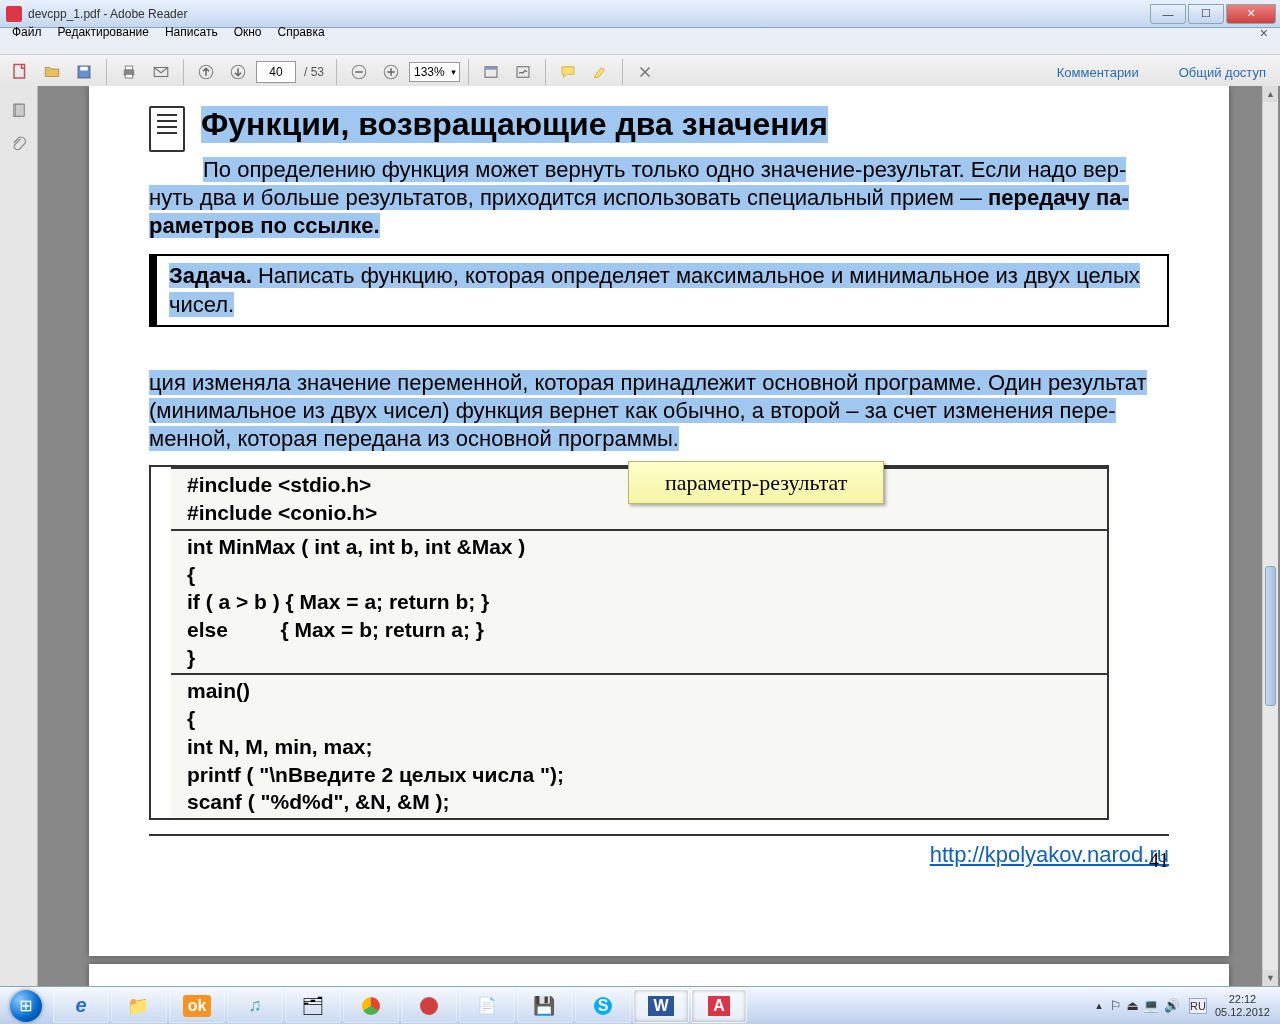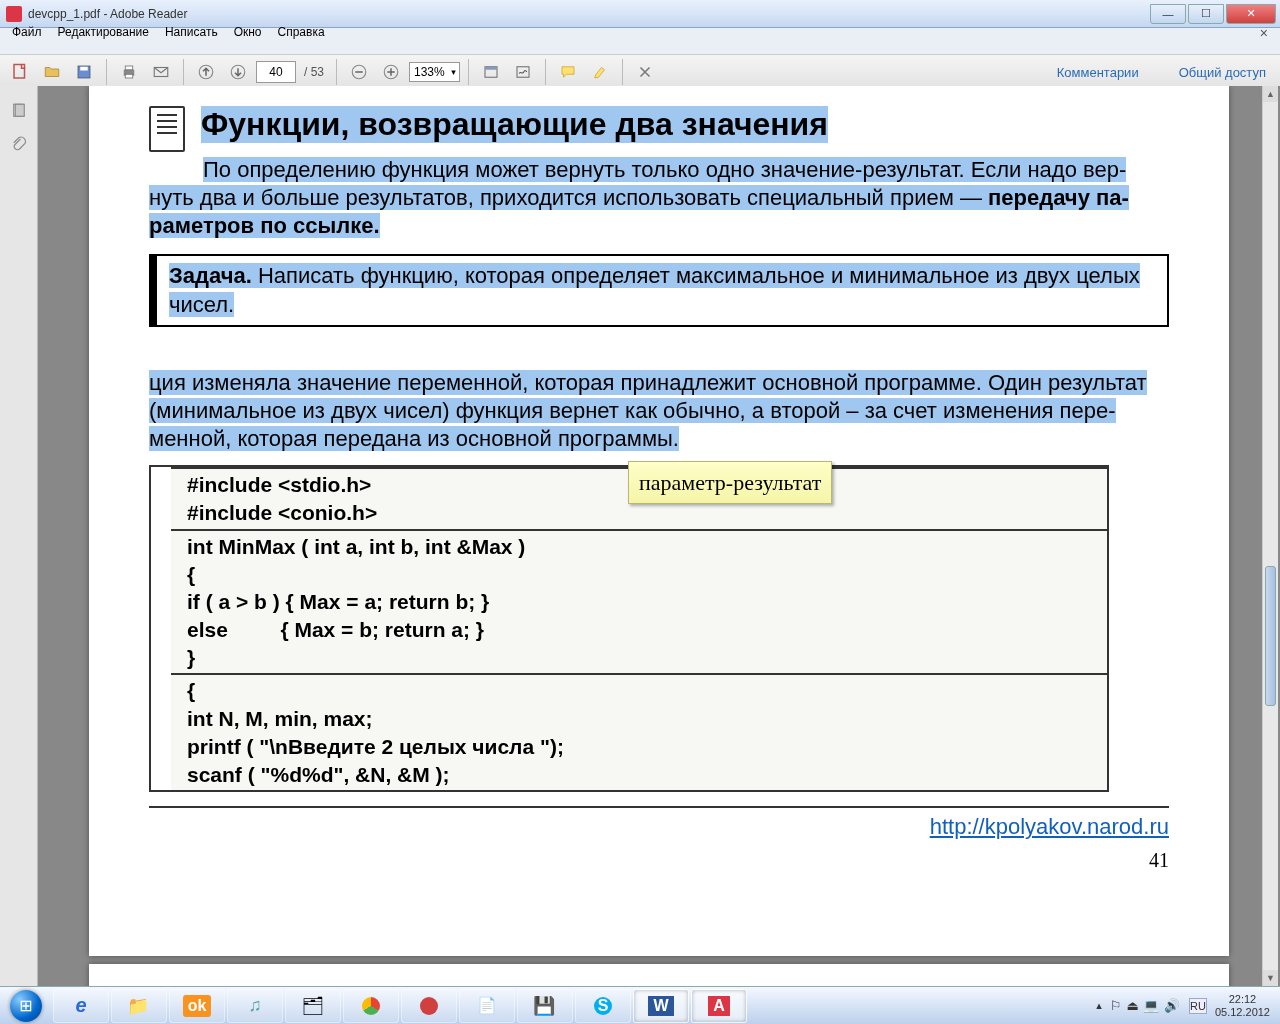--- a/index.html
+++ b/index.html
@@ -47,21 +47,21 @@
 .doc-icon { display: inline-block; vertical-align: top; width: 36px; height: 46px; border: 2px solid #333; border-radius: 2px; position: relative; margin-top: 6px; }
 .doc-icon::before { content: ""; position: absolute; top: 6px; left: 6px; right: 6px; height: 2px; background: #333; box-shadow: 0 6px 0 #333, 0 12px 0 #333, 0 18px 0 #333; }
 .heading { font-family: Arial, sans-serif; font-size: 32px; font-weight: bold; display: inline-block; margin-left: 16px; margin-top: 6px; }
 .body-text { font-family: "Times New Roman", serif; font-size: 22px; line-height: 1.28; text-align: justify; margin-top: 4px; }
 .body-text b { font-weight: bold; }
 .task-box { border: 2px solid #000; border-left: 8px solid #000; padding: 6px 12px; margin: 14px 0; font-family: "Times New Roman", serif; font-size: 22px; line-height: 1.28; }
 
 .code-table { width: 960px; border: 2px solid #333; margin-top: 12px; font-family: "Courier New", monospace; font-size: 21px; font-weight: bold; line-height: 1.32; position: relative; }
 .code-table .row { border-top: 2px solid #333; padding: 2px 16px; background: #f7f7f4; margin-left: 20px; }
 .code-table .row:first-child { border-top: none; }
-.callout { position: absolute; top: -6px; left: 477px; background: linear-gradient(#fefec8,#f5f5a8); border: 1px solid #b8b870; padding: 6px 10px; font-family: "Times New Roman", serif; font-size: 22px; font-weight: normal; box-shadow: 2px 2px 3px rgba(0,0,0,0.3); }
+.callout { position: absolute; top: -6px; left: 477px; background: linear-gradient(#fefec8,#f5f5a8); border: 1px solid #b8b870; padding: 6px 36px; font-family: "Times New Roman", serif; font-size: 22px; font-weight: normal; box-shadow: 2px 2px 3px rgba(0,0,0,0.3); }
 
 hr.rule { border: none; border-top: 2px solid #333; margin: 14px 0 6px 0; }
 .footer-link { text-align: right; font-family: "Times New Roman", serif; font-size: 22px; }
 .footer-link a { color: #1060c0; text-decoration: underline; }
 .page-num { position: absolute; right: 60px; bottom: 84px; font-family: "Times New Roman", serif; font-size: 20px; }
 
 
 .vscroll { position: absolute; right: 2px; top: 0; width: 16px; bottom: 0; background: #e8e8e8; border-left: 1px solid #ccc; }
 .vscroll .thumb { position: absolute; left: 2px; right: 2px; top: 480px; height: 140px; background: linear-gradient(to right,#c8d8f0,#a8c0e0); border: 1px solid #8aa; border-radius: 3px; }
 .vscroll .arr { position: absolute; left: 0; right: 0; height: 16px; background: #ddd; text-align: center; font-size: 9px; line-height: 16px; color: #666; }
@@ -252,20 +252,21 @@
         <div>#include &lt;conio.h&gt;</div>
       </div>
       <div class="row">
         <div>int MinMax ( int a, int b, int &amp;Max )</div>
         <div>{</div>
         <div>if ( a &gt; b ) { Max = a; return b; }</div>
         <div style="white-space:pre">else         { Max = b; return a; }</div>
         <div>}</div>
       </div>
       <div class="row">
+        <div>main()</div>
         <div>{</div>
         <div>int N, M, min, max;</div>
         <div>printf ( "\nВведите 2 целых числа ");</div>
         <div>scanf ( "%d%d", &amp;N, &amp;M );</div>
       </div>
     </div>
 
     <hr class="rule">
     <div class="footer-link">
       <a>http://kpolyakov.narod.ru</a>

